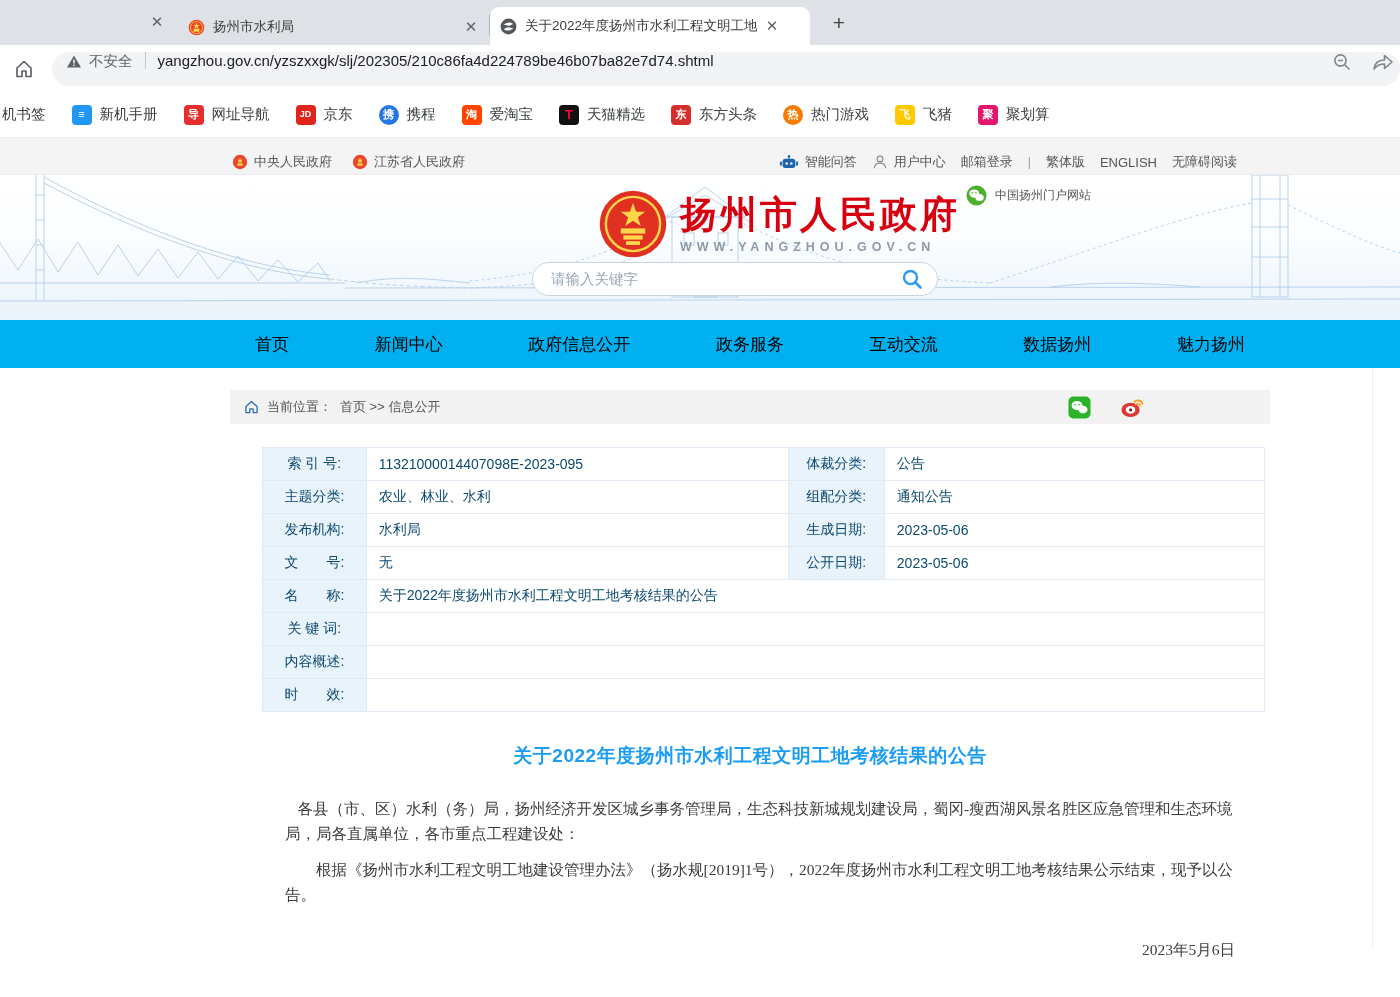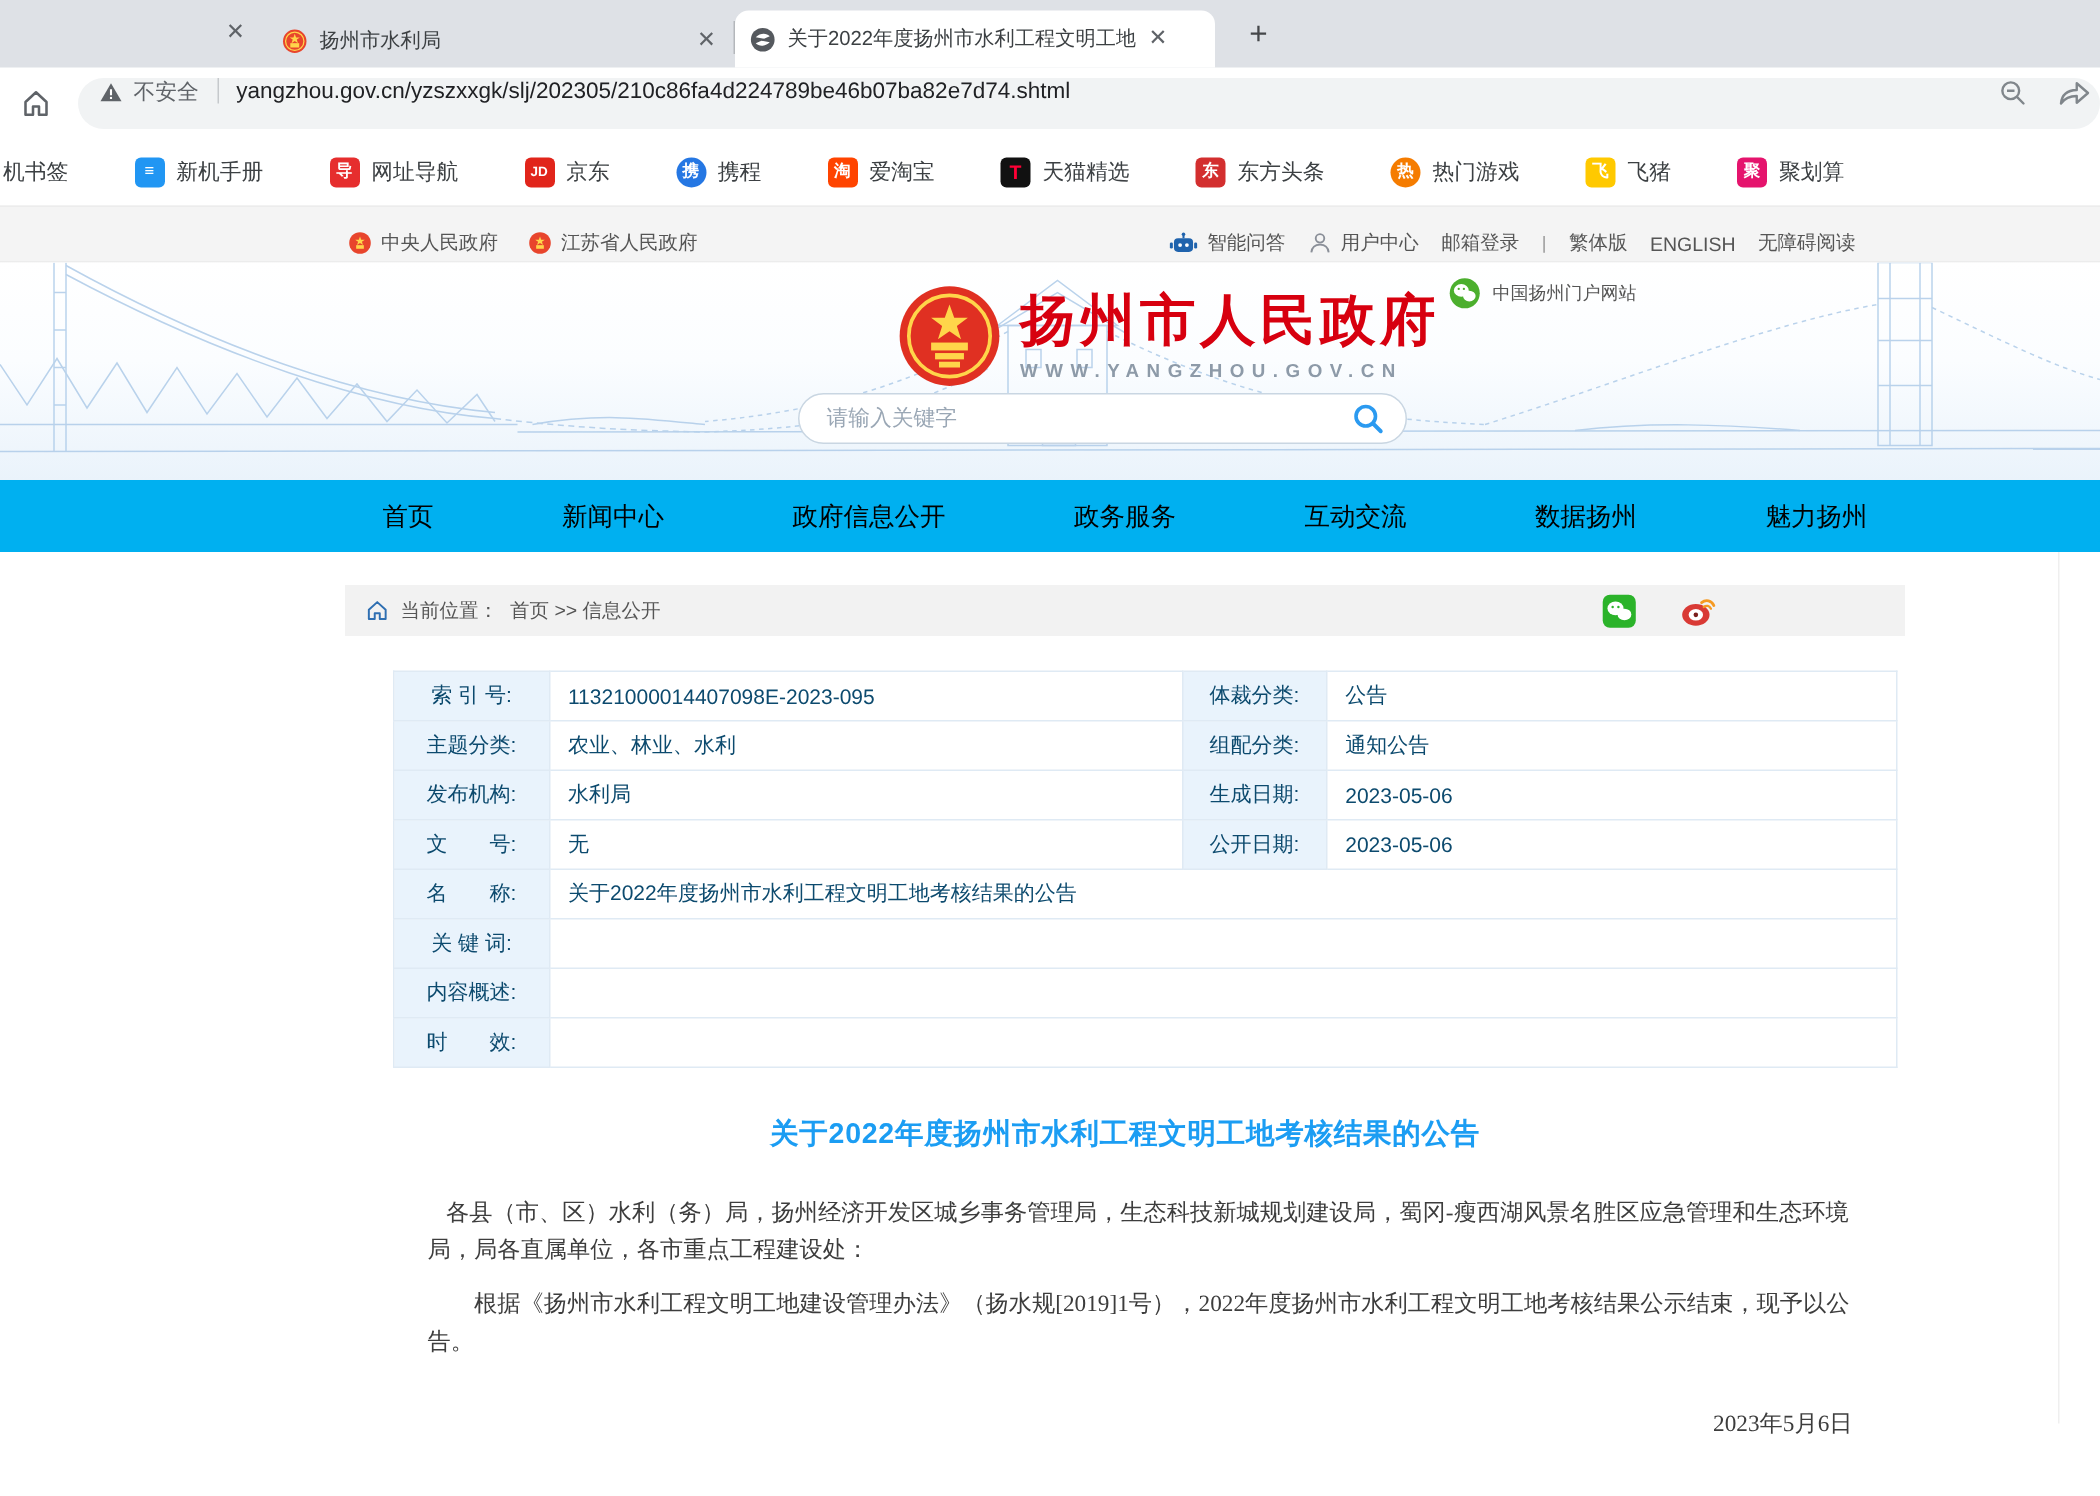--- a/index.html
+++ b/index.html
@@ -22,21 +22,21 @@
 
   .toolbar { height:47px; background:#fff; display:flex; align-items:center; padding:0 0 0 12px; }
   .home-icon { width:24px; height:24px; flex:0 0 auto; }
   .omnibox { flex:1; height:34px; margin-left:16px; background:#f1f3f4; border-radius:17px;
     display:flex; align-items:flex-start; padding:0 10px 14px 14px; overflow:hidden; }
   .sec-chip { display:flex; align-items:center; color:#5f6368; font-size:14.5px; gap:7px; }
   .omni-div { width:1px; height:17px; background:#c6c9cc; margin:0 12px; }
   .omni-url { color:#202124; font-size:15px; white-space:nowrap; flex:1; }
   .omni-icons { display:flex; align-items:center; gap:20px; margin-left:10px; margin-right:-4px; }
 
-  .bookmarks { height:45px; background:#fff; display:flex; gap:44px; padding-left:2px; }
+  .bookmarks { height:45px; background:#fff; display:flex; gap:26px; padding-left:2px; }
   .bm { display:flex; align-items:center; gap:8px; font-size:14.5px; color:#3c4043; white-space:nowrap; }
   .bm-ico { width:20px; height:20px; border-radius:4px; color:#fff; font-size:11px; font-weight:bold;
     display:flex; align-items:center; justify-content:center; flex:0 0 auto; line-height:1; }
 
   
   .govbar { height:38px; background:#f4f4f4; border-top:1px solid #ececec; border-bottom:1px solid #ececec;
     display:flex; align-items:center; justify-content:space-between; padding:12px 163px 0 232px;text-align:right; }
   .gov-left, .gov-right { display:flex; align-items:center; gap:20px; }
   .gov-right { gap:15px; }
   .gov-link { display:flex; align-items:center; gap:6px; color:#555; font-size:13px; cursor:pointer; }

